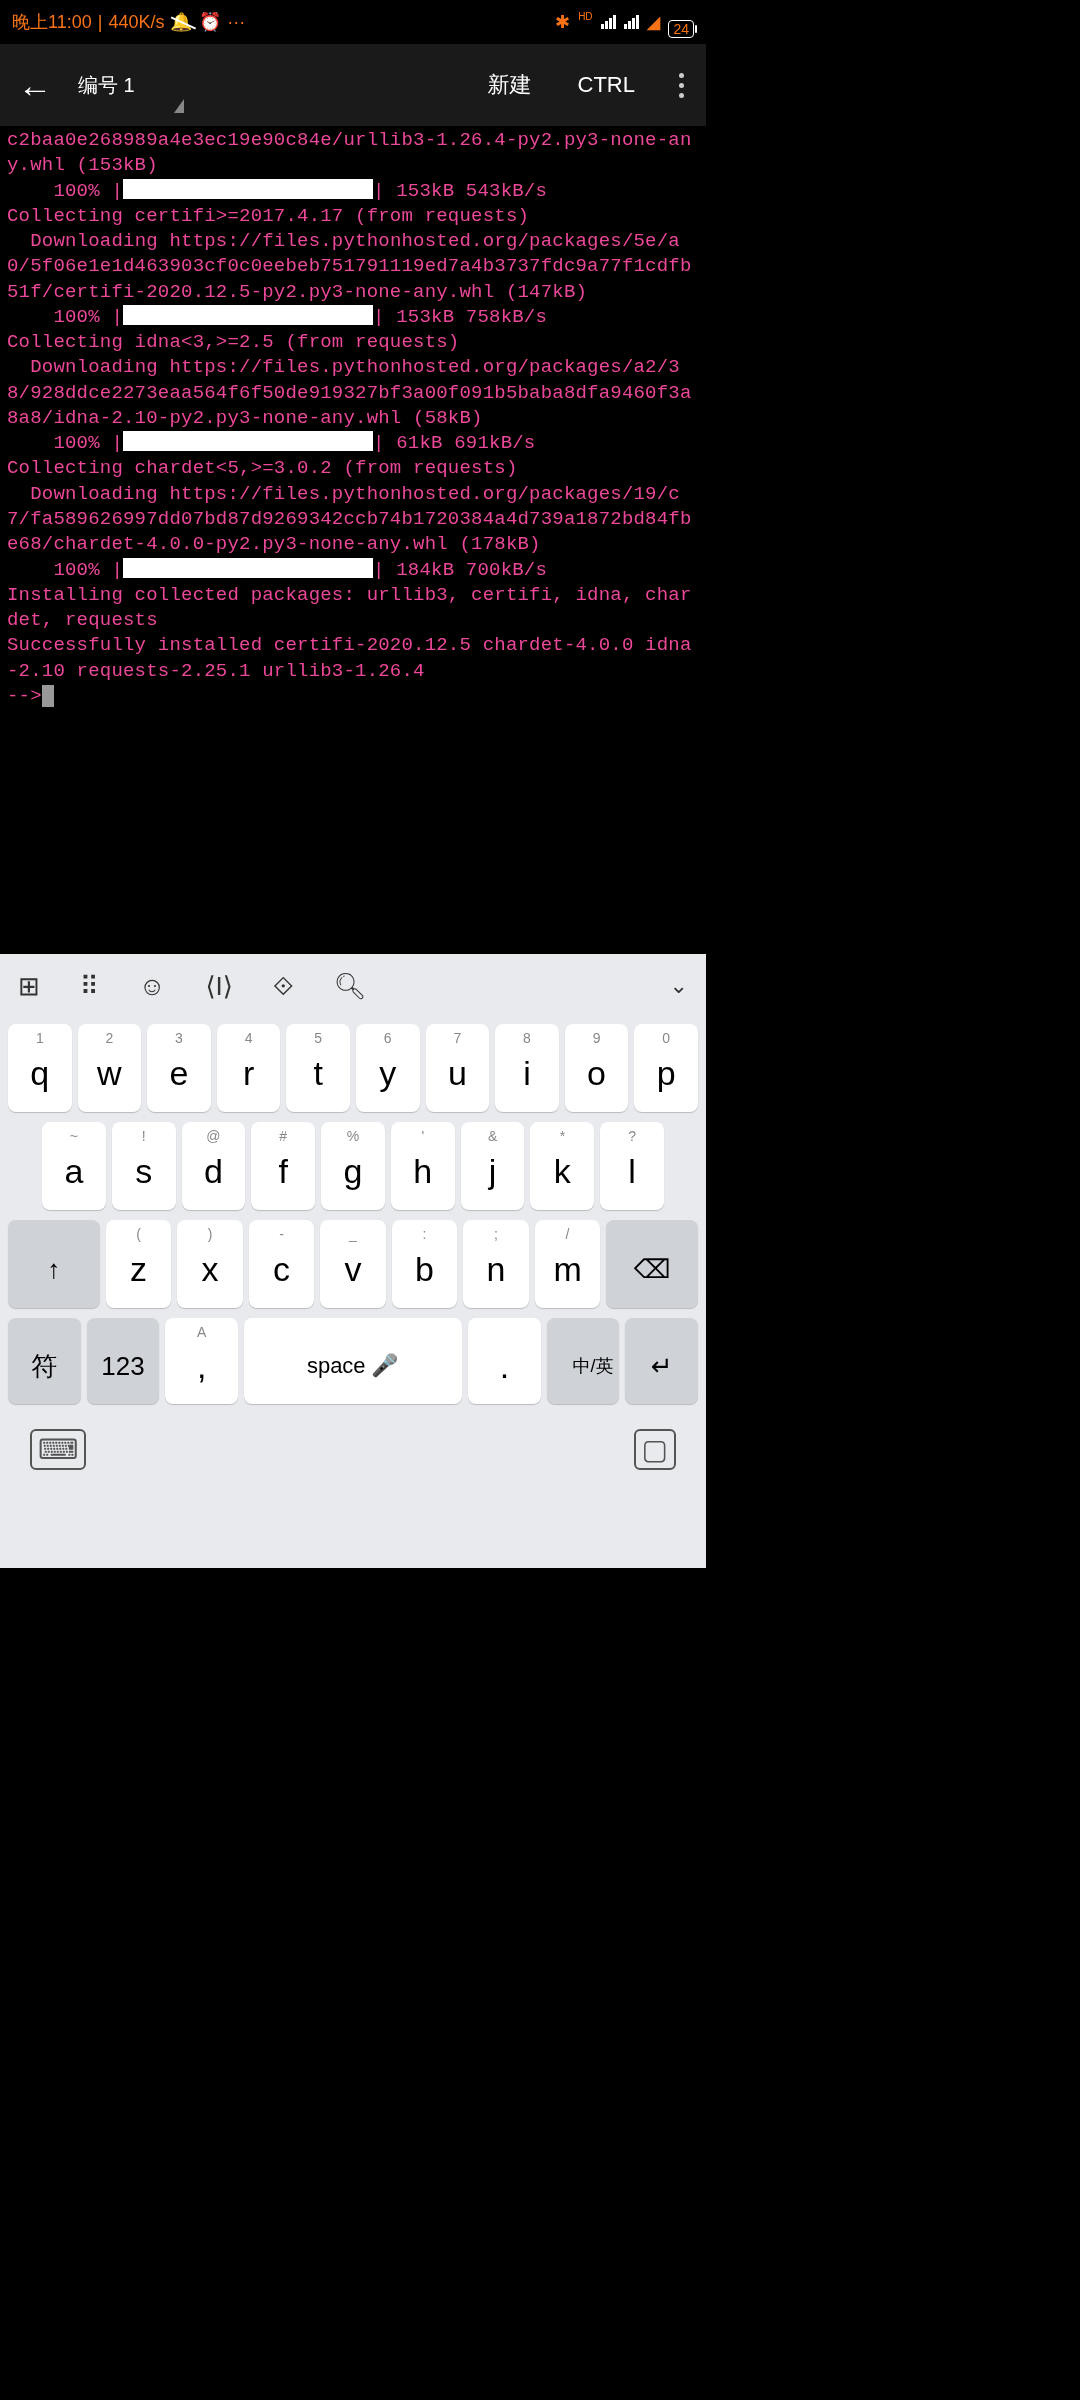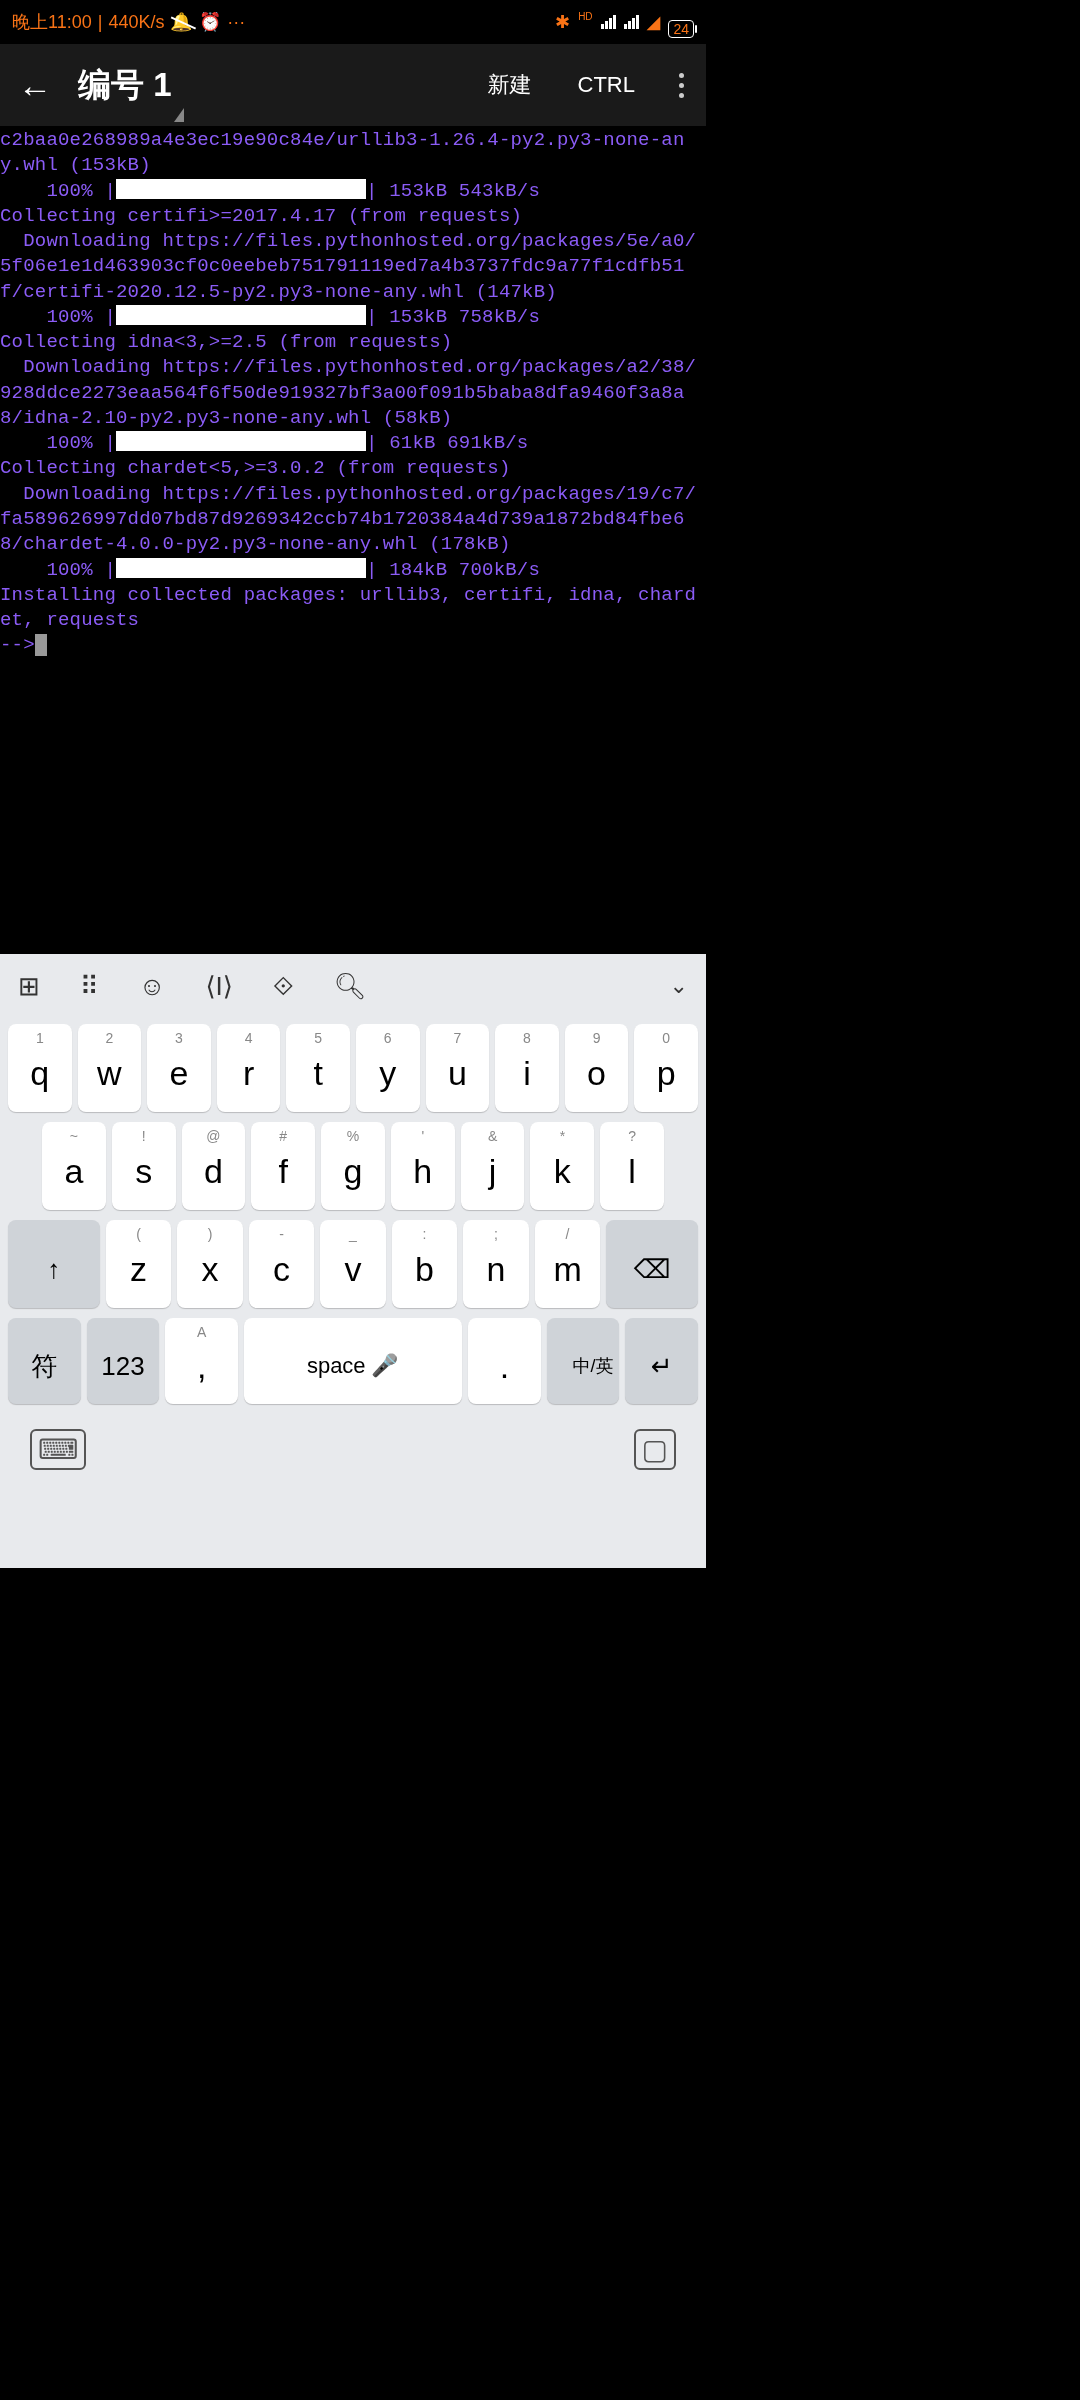--- a/index.html
+++ b/index.html
@@ -11,28 +11,28 @@
   .status-right { margin-left: auto; display: flex; align-items: center; gap: 8px; }
   .battery { border: 1.5px solid #fff; border-radius: 4px; padding: 0 4px; font-size: 14px; position: relative; margin-top: 14px; }
   .battery::after { content: ''; position: absolute; right: -4px; top: 4px; width: 2px; height: 8px; background: #fff; border-radius: 1px; }
   .strike { position: relative; }
   .strike::after { content: ''; position: absolute; left: 0; top: 50%; width: 120%; height: 1.5px; background: #fff; transform: rotate(25deg); }
   
   
   .app-bar { height: 82px; background: #1a1a1a; color: #fff; display: flex; align-items: center; padding: 0 10px; gap: 18px; }
   .back-arrow { font-size: 34px; padding: 0 8px; }
   .app-title-wrap { position: relative; flex: 1; }
-  .app-title { font-size: 33px; font-weight: 700; }
+  .app-title { font-size: 20px; font-weight: 400; }
   .title-cursor { position: absolute; bottom: -14px; left: 96px; width: 0; height: 0; border-left: 10px solid transparent; border-right: 0 solid transparent; border-bottom: 14px solid #888; }
   .app-bar-btn { font-size: 22px; font-weight: 500; padding: 0 14px; }
   .menu-dots { display: flex; flex-direction: column; gap: 5px; padding: 0 12px; }
   .menu-dots span { width: 5px; height: 5px; background: #ccc; border-radius: 50%; }
   
   
-  .terminal { background: #000; color: #8b5cf6; font-family: 'Courier New', monospace; font-size: 19px; line-height: 1.33; padding: 2px 0; height: 828px; overflow: hidden; letter-spacing: 0.2px; }
+  .terminal { background: #000; color: #ec4899; font-family: 'Courier New', monospace; font-size: 19px; line-height: 1.33; padding: 2px 7px; height: 828px; overflow: hidden; letter-spacing: 0.2px; }
   .term-line { white-space: pre-wrap; word-break: break-all; }
   .progress-line { display: flex; align-items: flex-start; white-space: pre; }
   .progress-bar-fill { display: inline-block; width: 250px; height: 20px; background: #fff; vertical-align: middle; }
   .term-cursor { display: inline-block; width: 12px; height: 22px; background: #999; vertical-align: text-bottom; }
   
   
   .keyboard { background: #e8eaed; height: 614px; display: flex; flex-direction: column; }
   .kb-toolbar { height: 64px; display: flex; align-items: center; padding: 0 18px; gap: 40px; }
   .kb-tool { font-size: 26px; color: #333; }
   .kb-tool.collapse { margin-left: auto; font-size: 22px; }
@@ -110,20 +110,21 @@
   <div class="term-line">Collecting certifi&gt;=2017.4.17 (from requests)</div>
   <div class="term-line">  Downloading https://files.pythonhosted.org/packages/5e/a0/5f06e1e1d463903cf0c0eebeb751791119ed7a4b3737fdc9a77f1cdfb51f/certifi-2020.12.5-py2.py3-none-any.whl (147kB)</div>
   <div class="progress-line"><span>    100% |</span><span class="progress-bar-fill"></span><span>| 153kB 758kB/s</span></div>
   <div class="term-line">Collecting idna&lt;3,&gt;=2.5 (from requests)</div>
   <div class="term-line">  Downloading https://files.pythonhosted.org/packages/a2/38/928ddce2273eaa564f6f50de919327bf3a00f091b5baba8dfa9460f3a8a8/idna-2.10-py2.py3-none-any.whl (58kB)</div>
   <div class="progress-line"><span>    100% |</span><span class="progress-bar-fill"></span><span>| 61kB 691kB/s</span></div>
   <div class="term-line">Collecting chardet&lt;5,&gt;=3.0.2 (from requests)</div>
   <div class="term-line">  Downloading https://files.pythonhosted.org/packages/19/c7/fa589626997dd07bd87d9269342ccb74b1720384a4d739a1872bd84fbe68/chardet-4.0.0-py2.py3-none-any.whl (178kB)</div>
   <div class="progress-line"><span>    100% |</span><span class="progress-bar-fill"></span><span>| 184kB 700kB/s</span></div>
   <div class="term-line">Installing collected packages: urllib3, certifi, idna, chardet, requests</div>
+  <div class="term-line">Successfully installed certifi-2020.12.5 chardet-4.0.0 idna-2.10 requests-2.25.1 urllib3-1.26.4</div>
   <div class="term-line"><span>--&gt;</span><span class="term-cursor"></span></div>
 </div>
 
 <div class="keyboard">
   <div class="kb-toolbar">
     <span class="kb-tool">⊞</span>
     <span class="kb-tool">⠿</span>
     <span class="kb-tool">☺</span>
     <span class="kb-tool">⟨I⟩</span>
     <span class="kb-tool">⟐</span>

